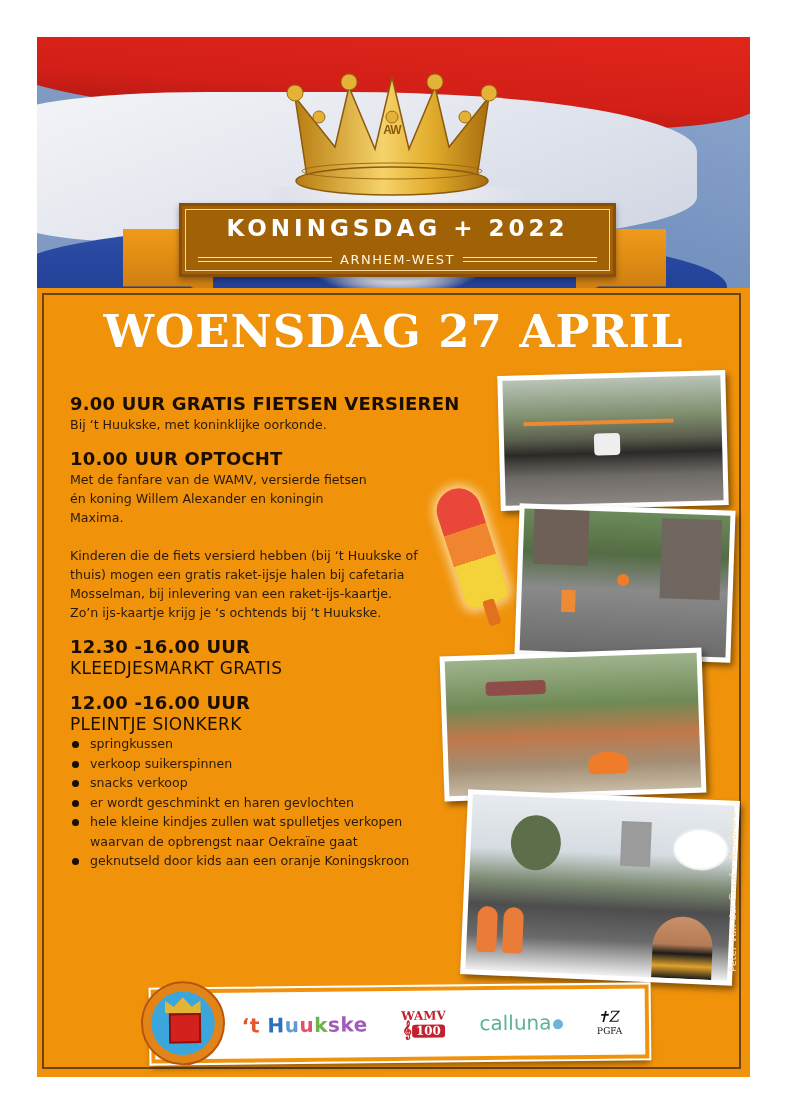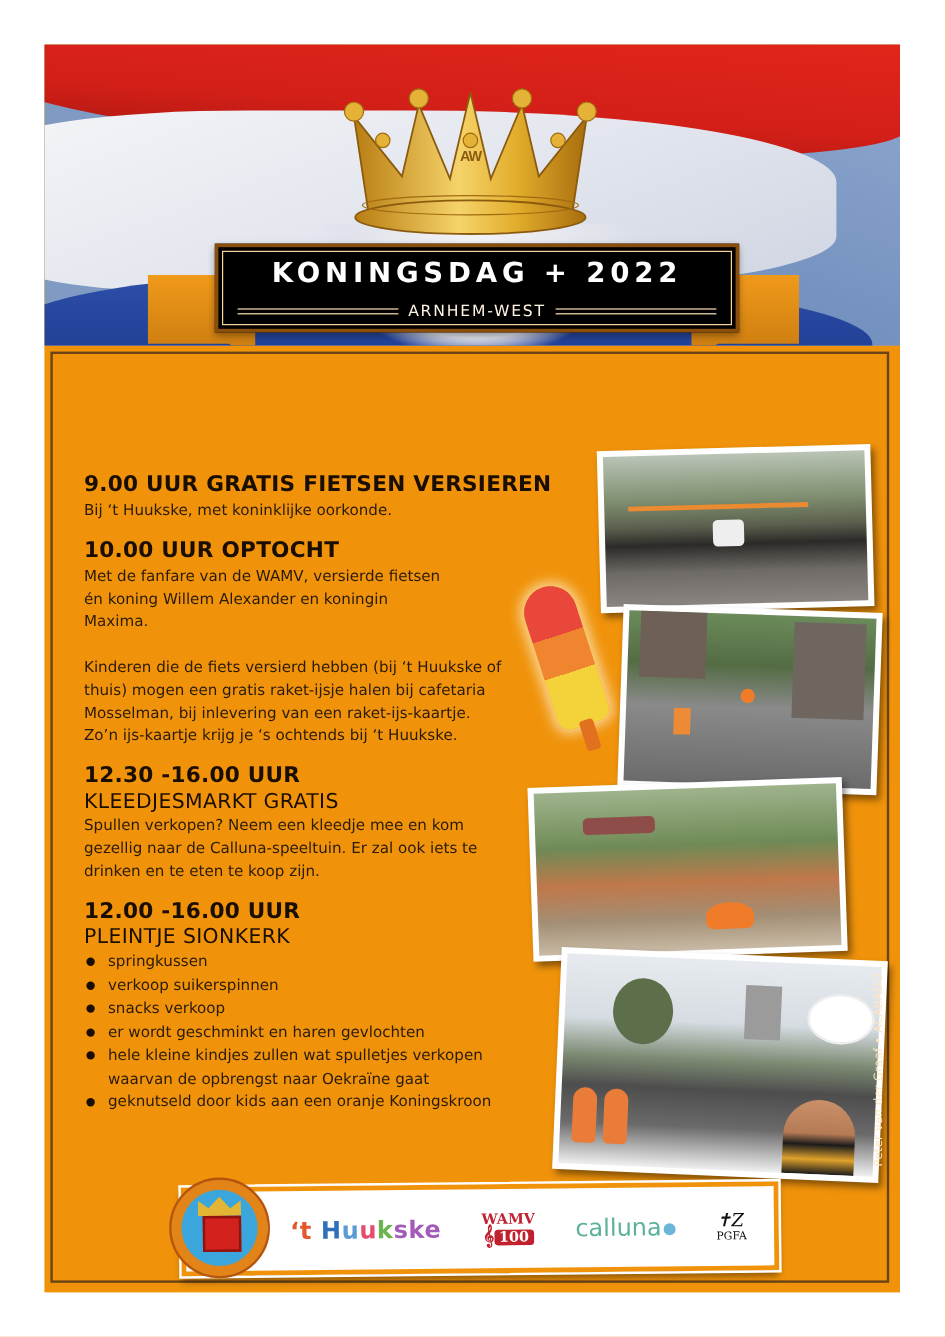--- a/index.html
+++ b/index.html
@@ -14,21 +14,21 @@
   .flag-white2{position:absolute;left:230px;top:150px;width:260px;height:110px;background:radial-gradient(ellipse at 50% 10%,#f2f3f6 0%,#dfe2ea 60%,rgba(223,226,234,0) 72%);}
   
   .crown{position:absolute;left:240px;top:30px;width:230px;height:135px;}
   .crown svg{width:230px;height:135px;}
   .crown-letters{position:absolute;left:0;top:56px;width:230px;text-align:center;font-family:Liberation Sans, sans-serif;font-weight:bold;font-size:12px;color:#8a5b0f;letter-spacing:-1px;}
   
   .banner{position:absolute;left:90px;top:130px;width:535px;height:120px;}
   .ribbon-tail{position:absolute;top:62px;width:90px;height:70px;background:linear-gradient(180deg,#f09a1a,#c97a10);}
   .ribbon-tail.left{left:-4px;clip-path:polygon(0 0,100% 0,100% 100%,75% 82%,0 82%);}
   .ribbon-tail.right{right:-4px;clip-path:polygon(0 0,100% 0,100% 82%,25% 82%,0 100%);}
-  .banner-box{position:absolute;left:52px;top:36px;width:431px;height:68px;background:#000000;border:3px solid #8a4e0c;box-shadow:0 3px 6px rgba(0,0,0,.35);}
+  .banner-box{position:absolute;left:52px;top:36px;width:431px;height:68px;background:#a16207;border:3px solid #8a4e0c;box-shadow:0 3px 6px rgba(0,0,0,.35);}
   .banner-box::before{content:"";position:absolute;inset:3px;border:1px solid #fbd49a;}
   .banner-title{position:absolute;left:0;top:9px;width:100%;text-align:center;color:#fff;font-family:"DejaVu Sans",sans-serif;font-weight:bold;font-size:23px;letter-spacing:4px;}
   .banner-sub-row{position:absolute;left:16px;right:16px;top:45px;height:16px;display:flex;align-items:center;gap:8px;}
   .banner-rule{flex:1;height:3px;border-top:1px solid #fde0b5;border-bottom:1px solid #fde0b5;}
   .banner-sub{color:#fff4e3;font-family:"DejaVu Sans",sans-serif;font-size:13px;letter-spacing:1.5px;white-space:nowrap;}
   
   .frame{position:absolute;left:5px;top:256px;width:699px;height:776px;border:2px solid #6b4414;box-sizing:border-box;}
   .headline{position:absolute;left:0;top:268px;width:713px;text-align:center;color:#ffffff;font-family:"DejaVu Serif",serif;font-weight:bold;font-size:45px;letter-spacing:1px;text-shadow:0 1px 0 rgba(0,0,0,.05);}
   .content{position:absolute;left:33px;top:356px;width:420px;color:#2a1a08;font-family:"DejaVu Sans",sans-serif;}
   .ev-title{font-weight:900;font-size:18px;letter-spacing:.2px;color:#1a0e02;line-height:22px;font-family:"DejaVu Sans",sans-serif;}
@@ -119,38 +119,38 @@
           <div class="banner-rule"></div>
           <div class="banner-sub">ARNHEM-WEST</div>
           <div class="banner-rule"></div>
         </div>
       </div>
     </div>
   </div>
 
   <div class="frame"></div>
 
+  <div class="headline">WOENSDAG 27 APRIL</div>
 
   <div class="content">
     <div>
       <div class="ev-title">9.00 UUR GRATIS FIETSEN VERSIEREN</div>
       <div class="ev-text">Bij ‘t Huukske, met koninklijke oorkonde.</div>
     </div>
     <div class="gap"></div>
     <div>
       <div class="ev-title">10.00 UUR OPTOCHT</div>
       <div class="ev-text" style="width:300px">Met de fanfare van de WAMV, versierde fietsen én koning Willem Alexander en koningin Maxima.</div>
       <div style="height:19px"></div>
       <div class="ev-text" style="width:352px">Kinderen die de fiets versierd hebben (bij ‘t Huukske of thuis) mogen een gratis raket-ijsje halen bij cafetaria Mosselman, bij inlevering van een raket-ijs-kaartje. Zo’n ijs-kaartje krijg je ‘s ochtends bij ‘t Huukske.</div>
     </div>
     <div class="gap"></div>
     <div>
       <div class="ev-title">12.30 -16.00 UUR</div>
       <div class="ev-sub">KLEEDJESMARKT GRATIS</div>
-      <div class="ev-text" style="width:345px">Spullen verkopen? Neem een kleedje mee en kom gezellig naar de Calluna-speeltuin. Er zal ook iets te drinken en te eten te koop zijn.</div>
     </div>
     <div class="gap"></div>
     <div>
       <div class="ev-title">12.00 -16.00 UUR</div>
       <div class="ev-sub">PLEINTJE SIONKERK</div>
       <ul class="bullets" style="width:370px">
         <li>springkussen</li>
         <li>verkoop suikerspinnen</li>
         <li>snacks verkoop</li>
         <li>er wordt geschminkt en haren gevlochten</li>

